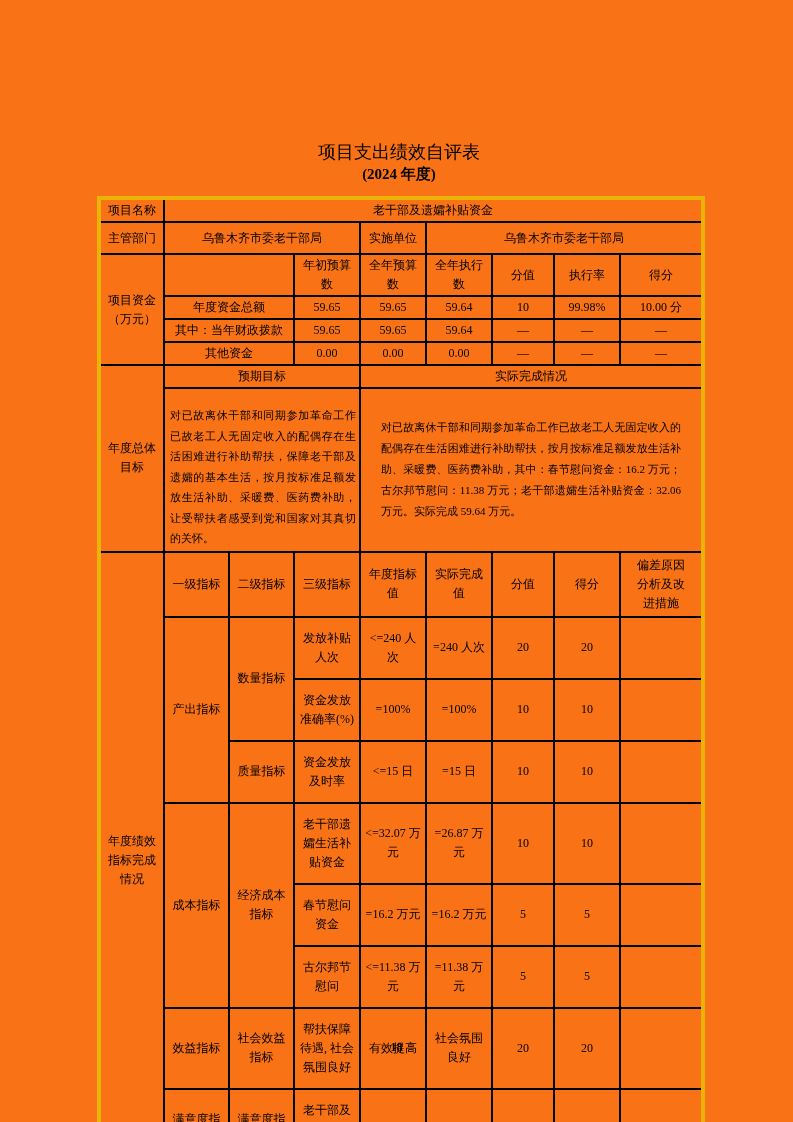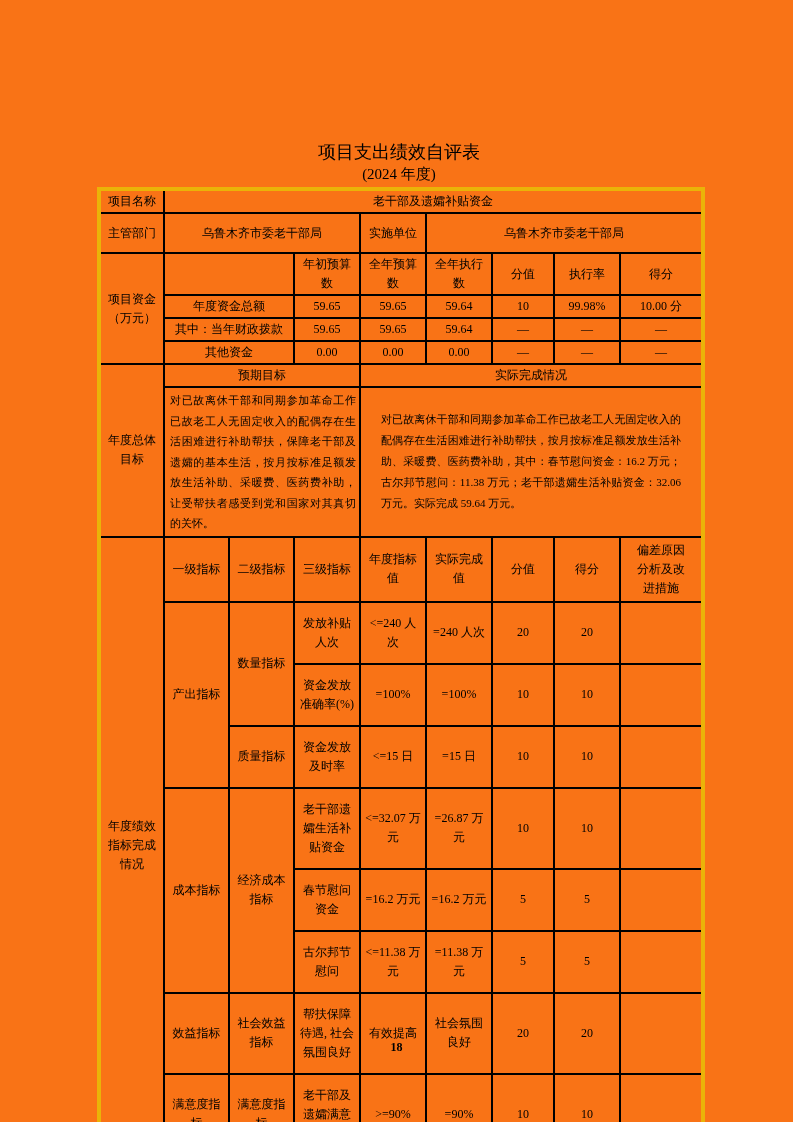--- a/index.html
+++ b/index.html
@@ -4,37 +4,37 @@
 <style>
   * { box-sizing: border-box; }
   html,body { margin:0; padding:0; background:#ffffff; }
   .page {
     width:793px; height:1122px; background:#f97316; position:relative;
     font-family:"Liberation Serif","DejaVu Serif",serif; color:#000;
     overflow:hidden;
   }
   .content { position:absolute; left:97px; top:141px; width:604px; }
   .doc-title { font-size:18px; line-height:23px; text-align:center; font-weight:normal; margin:0; }
-  .doc-subtitle { font-size:15px; line-height:20px; text-align:center; font-weight:normal; margin:0 0 3px 0; }
+  .doc-subtitle { font-size:15px; line-height:20px; text-align:center; font-weight:bold; margin:0 0 12px 0; }
 
   table.selfeval {
     border-collapse:collapse; table-layout:fixed; width:604px;
     border:4px solid #eab308;
   }
   td, th {
     border:2px solid #000; font-size:12px; font-weight:normal;
     text-align:center; vertical-align:middle; line-height:19px;
     padding:1px 3px; overflow:hidden; word-break:break-all;
   }
   th { padding:1px 7px; }
   th.th-dev { padding:1px 12px; }
   td.lbl { padding:11px 4px; }
   td.goal-expected {
     font-size:11px; line-height:20.5px; text-align:justify;
-    padding:2px 3px 2px 5px; word-break:break-all;margin-left:23px;
+    padding:16px 3px 2px 5px; word-break:break-all;margin-left:23px;
   }
   td.goal-actual {
     font-size:11px; line-height:21px; text-align:justify;
     padding:2px 20px; word-break:break-all;
   }
   .page-number {
     position:absolute; left:0; right:0; top:1040px; text-align:center;
     font-size:12px; font-weight:bold;
   }
 </style>
@@ -59,21 +59,21 @@
           <col style="width:66px">
           <col style="width:83px">
       </colgroup>
 
       <tbody>
           <tr style="height:22px">
         <td>项目名称</td>
         <td colspan="8">老干部及遗孀补贴资金</td>
       </tr>
 
-      <tr style="height:40px">
+      <tr style="height:32px">
         <td>主管部门</td>
         <td colspan="3">乌鲁木齐市委老干部局</td>
         <td>实施单位</td>
         <td colspan="4">乌鲁木齐市委老干部局</td>
       </tr>
 
       <tr style="height:41px">
         <td rowspan="4">项目资金（万元）</td>
         <th colspan="2"></th>
         <th>年初预算数</th>

